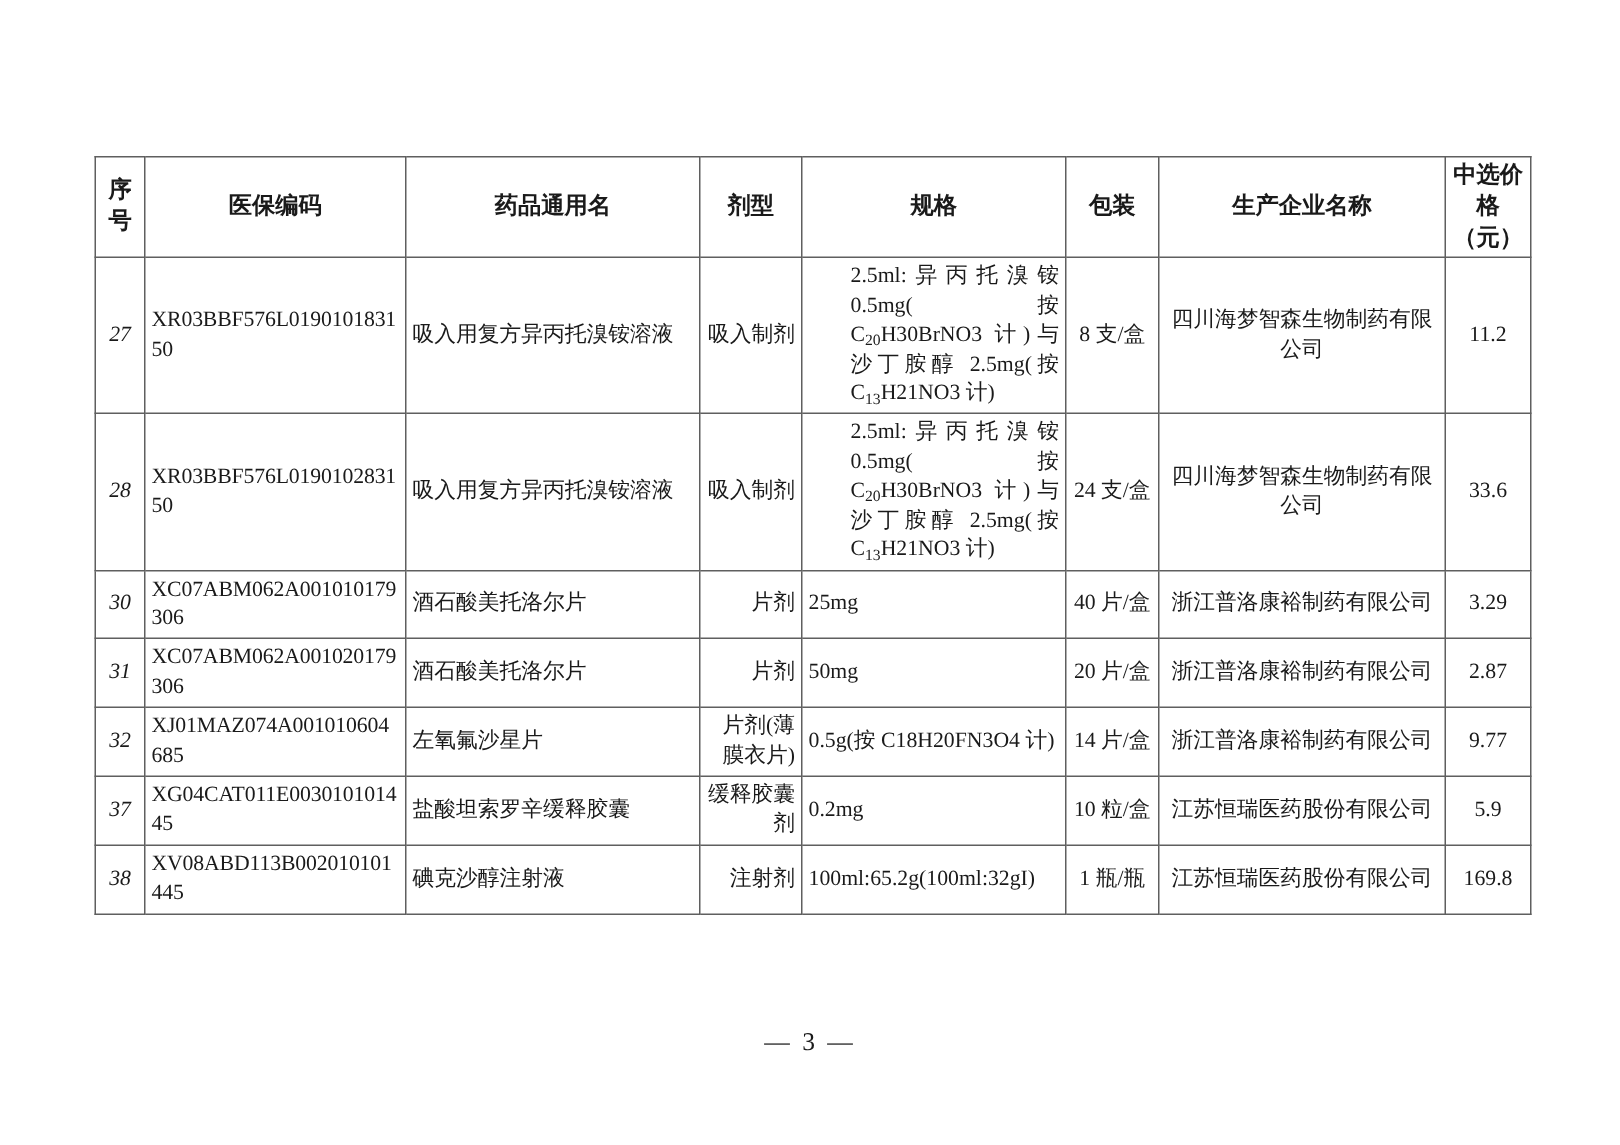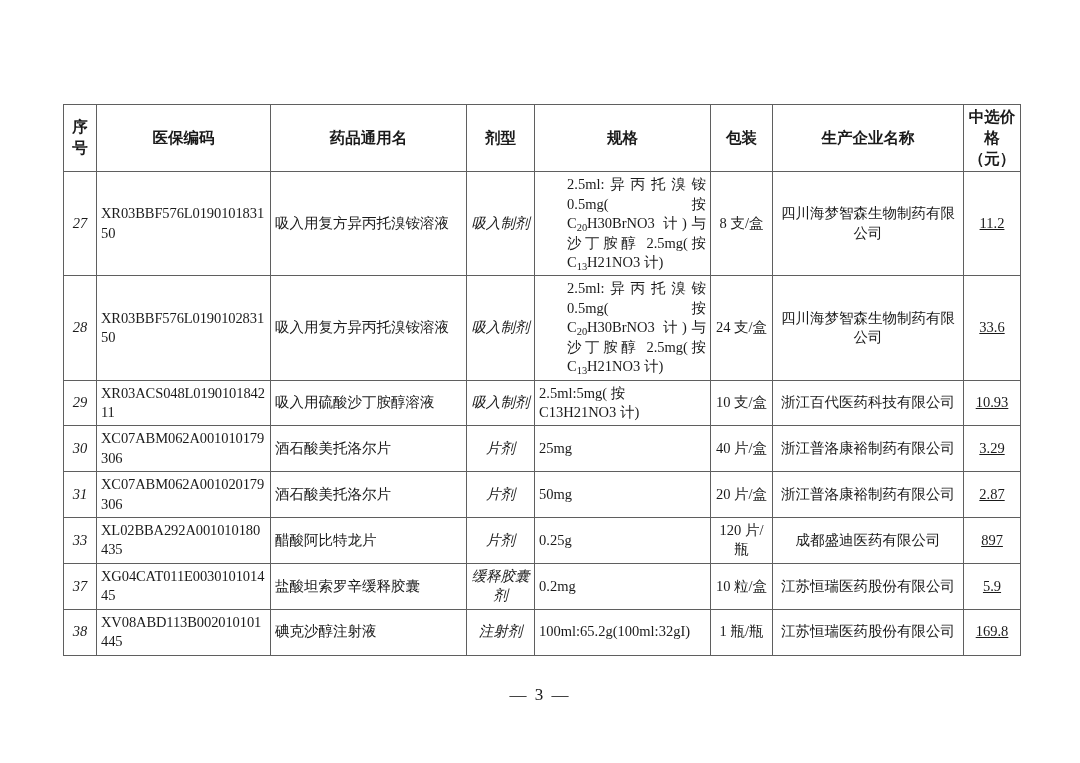--- a/index.html
+++ b/index.html
@@ -55,26 +55,26 @@
   col.c-name   { width: 196px; }
   col.c-form   { width: 68px; }
   col.c-spec   { width: 176px; }
   col.c-pack   { width: 62px; }
   col.c-mfr    { width: 191px; }
   col.c-price  { width: 57px; }
 
   td.idx   { text-align: center; font-size: 14px; font-style: italic; }
   td.code  { text-align: left; font-size: 14.5px; word-break: break-all; letter-spacing: -0.1px; }
   td.name  { text-align: left; font-size: 15px; }
-  td.form  { text-align: center; font-size: 15px; font-style: italic; }
+  td.form  { text-align: right; font-size: 15px; }
   td.spec  { text-align: left; font-size: 13.6px; }
   td.spec.justify { text-align: justify; text-align-last: left; padding-left: 32px; }
   td.pack  { text-align: center; font-size: 14px; }
   td.mfr   { text-align: center; font-size: 15px; }
-  td.price { text-align: center; font-size: 14px; text-decoration: underline; }
+  td.price { text-align: center; font-size: 14px; }
 
   .hdr-price { line-height: 1.25; }
 
   sub { font-size: 0.72em; vertical-align: baseline; position: relative; top: 0.28em; }
 
   .footer {
     position: absolute;
     left: 0;
     top: 673px;
     width: 1080px;
@@ -131,58 +131,48 @@
             <td class="idx">28</td>
             <td class="code">XR03BBF576L019010283150</td>
             <td class="name">吸入用复方异丙托溴铵溶液</td>
             <td class="form">吸入制剂</td>
             <td class="spec justify">2.5ml:异丙托溴铵 0.5mg(按 C<sub>20</sub>H30BrNO3 计)与沙丁胺醇 2.5mg(按 C<sub>13</sub>H21NO3 计)</td>
             <td class="pack">24 支/盒</td>
             <td class="mfr">四川海梦智森生物制药有限公司</td>
             <td class="price">33.6</td>
           </tr>
           <tr>
-            <td class="idx">29</td>
-            <td class="code">XR03ACS048L019010184211</td>
-            <td class="name">吸入用硫酸沙丁胺醇溶液</td>
-            <td class="form">吸入制剂</td>
-            <td class="spec">2.5ml:5mg( 按  C13H21NO3 计)</td>
-            <td class="pack">10 支/盒</td>
-            <td class="mfr">浙江百代医药科技有限公司</td>
-            <td class="price">10.93</td>
-          </tr>
-          <tr>
             <td class="idx">30</td>
             <td class="code">XC07ABM062A001010179306</td>
             <td class="name">酒石酸美托洛尔片</td>
             <td class="form">片剂</td>
             <td class="spec">25mg</td>
             <td class="pack">40 片/盒</td>
             <td class="mfr">浙江普洛康裕制药有限公司</td>
             <td class="price">3.29</td>
           </tr>
           <tr>
             <td class="idx">31</td>
             <td class="code">XC07ABM062A001020179306</td>
             <td class="name">酒石酸美托洛尔片</td>
             <td class="form">片剂</td>
             <td class="spec">50mg</td>
             <td class="pack">20 片/盒</td>
             <td class="mfr">浙江普洛康裕制药有限公司</td>
             <td class="price">2.87</td>
           </tr>
           <tr>
-            <td class="idx">33</td>
-            <td class="code">XL02BBA292A001010180435</td>
-            <td class="name">醋酸阿比特龙片</td>
-            <td class="form">片剂</td>
-            <td class="spec">0.25g</td>
-            <td class="pack">120 片/瓶</td>
-            <td class="mfr">成都盛迪医药有限公司</td>
-            <td class="price">897</td>
+            <td class="idx">32</td>
+            <td class="code">XJ01MAZ074A001010604685</td>
+            <td class="name">左氧氟沙星片</td>
+            <td class="form">片剂(薄膜衣片)</td>
+            <td class="spec">0.5g(按 C18H20FN3O4 计)</td>
+            <td class="pack">14 片/盒</td>
+            <td class="mfr">浙江普洛康裕制药有限公司</td>
+            <td class="price">9.77</td>
           </tr>
           <tr>
             <td class="idx">37</td>
             <td class="code">XG04CAT011E003010101445</td>
             <td class="name">盐酸坦索罗辛缓释胶囊</td>
             <td class="form">缓释胶囊剂</td>
             <td class="spec">0.2mg</td>
             <td class="pack">10 粒/盒</td>
             <td class="mfr">江苏恒瑞医药股份有限公司</td>
             <td class="price">5.9</td>

